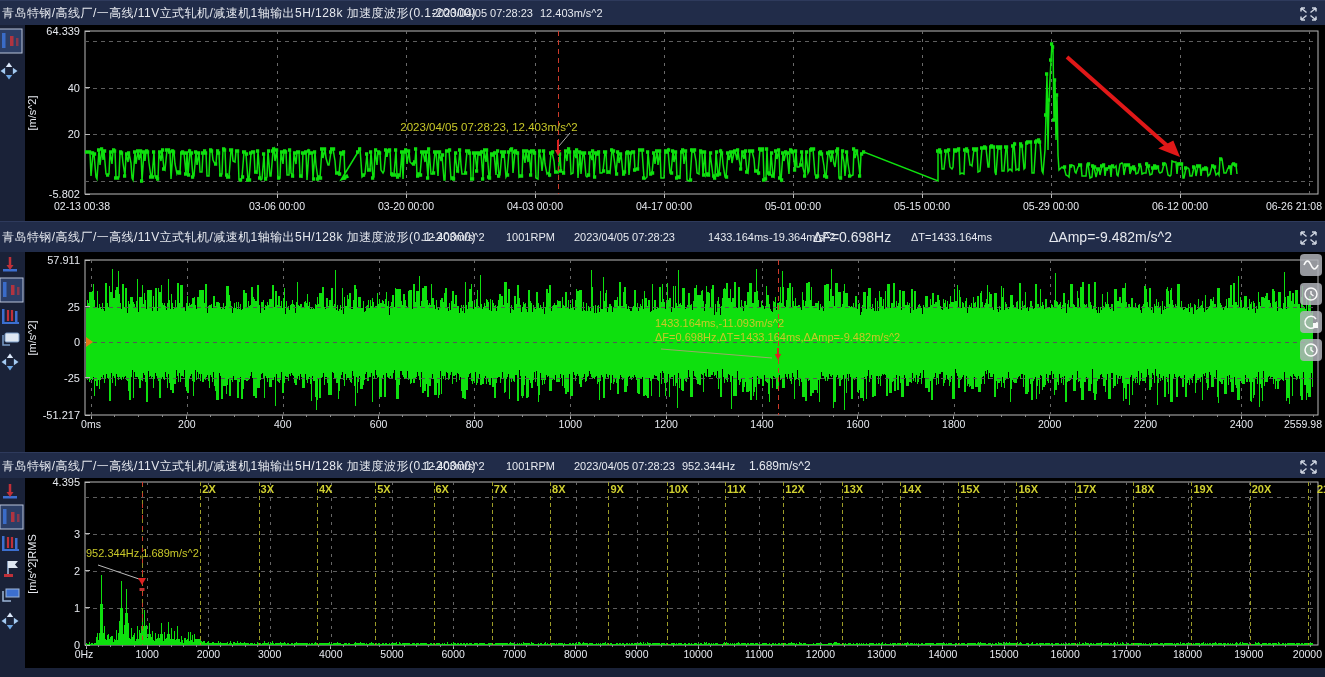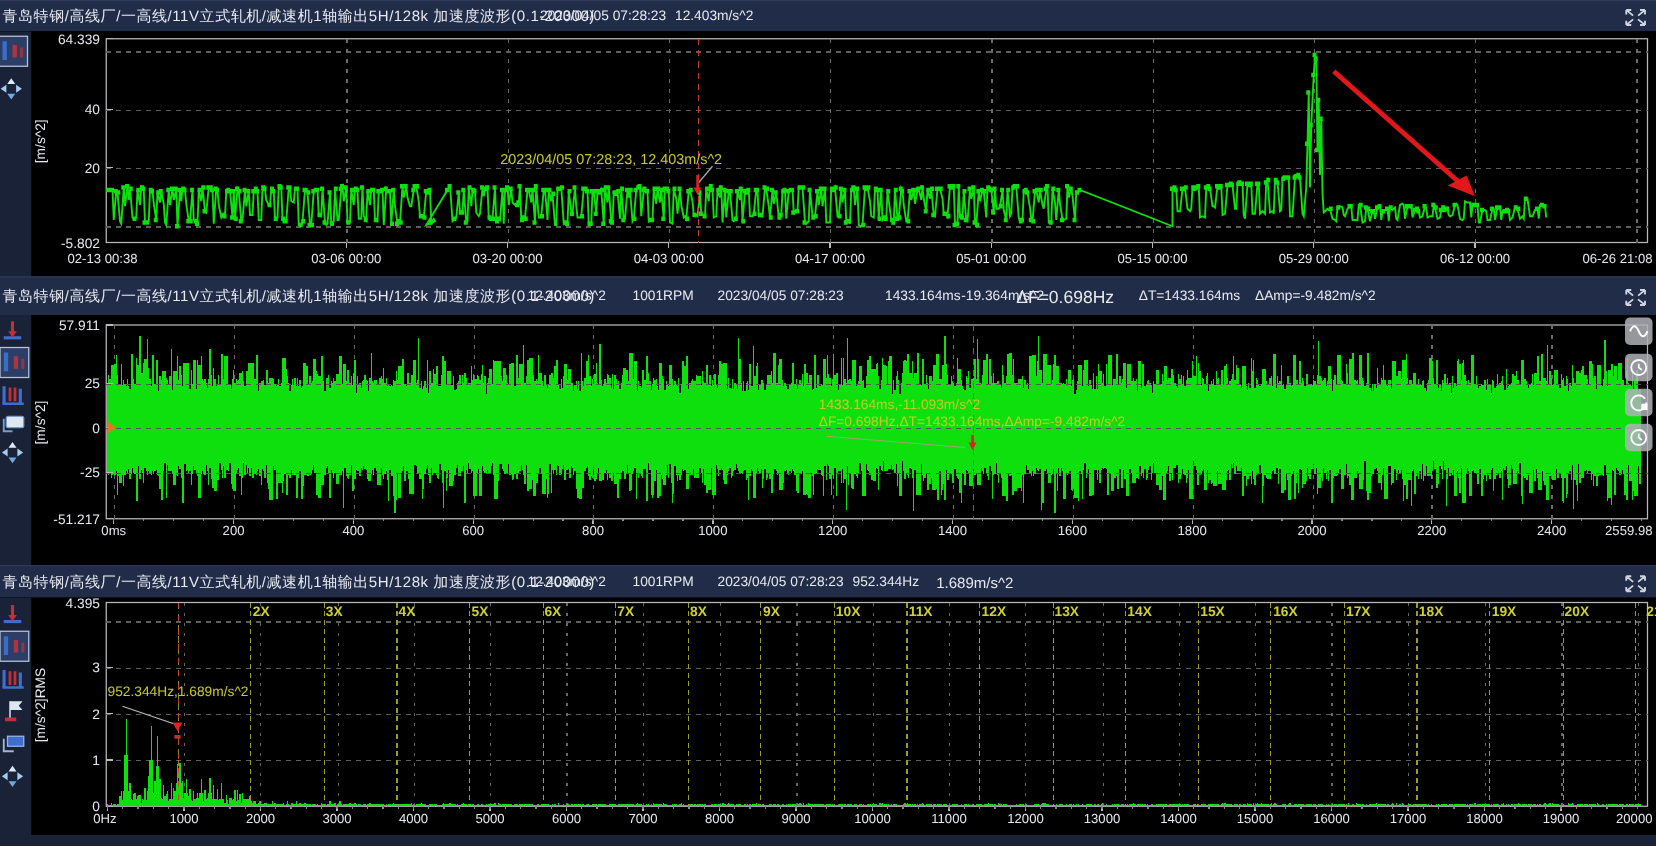--- a/index.html
+++ b/index.html
@@ -81,21 +81,21 @@
   </svg>
 <div style="position:absolute;left:0;top:221px;width:1325px;height:31px;background:#212c49;border-top:1px solid #2e3a5c;color:#e6e9ef;font-size:12px;font-family:'Liberation Sans',sans-serif">
     <span style="position:absolute;left:2px;top:50%;transform:translateY(-50%);white-space:nowrap;letter-spacing:0.45px;">青岛特钢/高线厂/一高线/11V立式轧机/减速机1轴输出5H/128k 加速度波形(0.1-20000)</span>
     <span style="position:absolute;left:422px;top:50%;transform:translateY(-50%);white-space:nowrap;font-size:11px">12.403m/s^2</span>
     <span style="position:absolute;left:506px;top:50%;transform:translateY(-50%);white-space:nowrap;font-size:11px">1001RPM</span>
     <span style="position:absolute;left:574px;top:50%;transform:translateY(-50%);white-space:nowrap;font-size:11px">2023/04/05 07:28:23</span>
     <span style="position:absolute;left:708px;top:50%;transform:translateY(-50%);white-space:nowrap;font-size:11px">1433.164ms</span>
     <span style="position:absolute;left:769px;top:50%;transform:translateY(-50%);white-space:nowrap;font-size:11px">-19.364m/s^2</span>
     <span style="position:absolute;left:813px;top:50%;transform:translateY(-50%);white-space:nowrap;font-size:14px">ΔF=0.698Hz</span>
     <span style="position:absolute;left:911px;top:50%;transform:translateY(-50%);white-space:nowrap;font-size:11px">ΔT=1433.164ms</span>
-    <span style="position:absolute;left:1004px;top:50%;transform:translateY(-50%);white-space:nowrap;font-size:11px">ΔAmp=-9.482m/s^2</span>
+    <span style="position:absolute;left:1049px;top:50%;transform:translateY(-50%);white-space:nowrap;font-size:14px">ΔAmp=-9.482m/s^2</span>
     <svg width="22" height="18" style="position:absolute;right:6px;top:6px">
       <path d="M9.5 8.5 L4 4 M4 4 h4 M4 4 v3.5
 M13.5 8.5 L19 4 M19 4 h-4 M19 4 v3.5
 M9.5 11.5 L4 16 M4 16 h4 M4 16 v-3.5
 M13.5 11.5 L19 16 M19 16 h-4 M19 16 v-3.5" stroke="#cdd3df" stroke-width="1.5" fill="none"></path>
     </svg>
   </div>
 <svg width="1325" height="200" style="position:absolute;left:0;top:252px" font-family="Liberation Sans, sans-serif">
     <rect x="0" y="0" width="1325" height="200" fill="#000"></rect>
     <rect x="0" y="0" width="25" height="200" fill="#1a2238"></rect>

